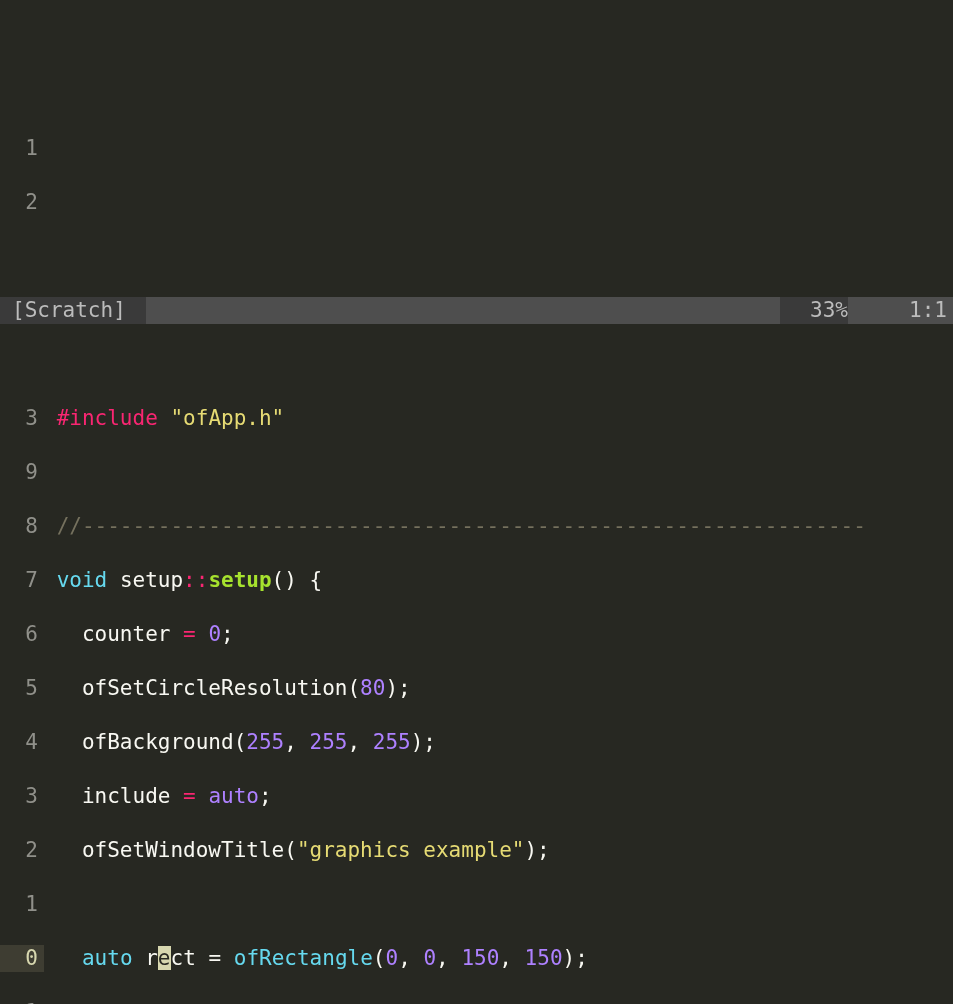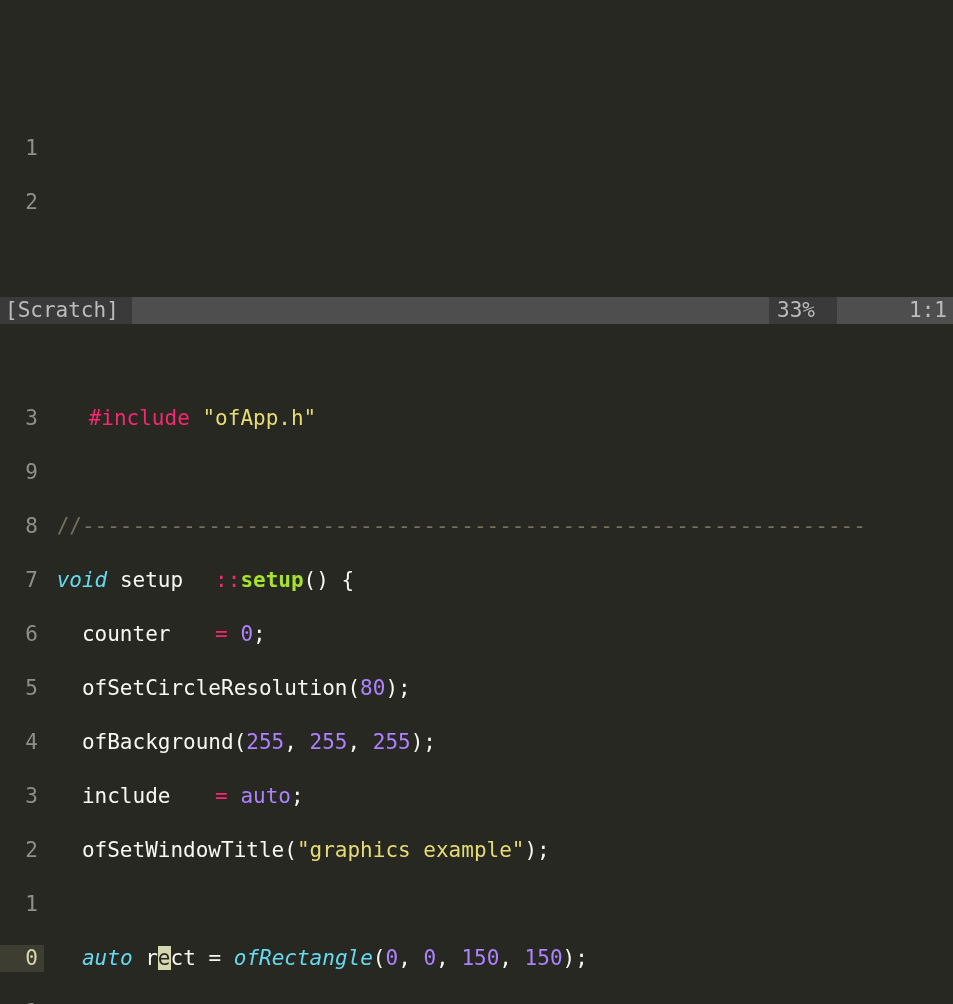--- a/index.html
+++ b/index.html
@@ -25,38 +25,38 @@
   .gutter.current {
     background: #3e3d32;
     color: #d7d7af;
   }
   .line { height: 27px; }
   .cursor-cell {
     background: #d7d7af;
     color: #272822;
   }
   
-  .c-pink   { color: #f92672; margin-left: 32px; }      
+  .c-pink   { color: #f92672; }      
   .c-yellow { color: #e6db74; }      
   .c-purple { color: #ae81ff; }      
   .c-green  { color: #a6e22e; font-weight: bold; }      
-  .c-blue   { color: #66d9ef; font-style: italic; } 
+  .c-blue   { color: #66d9ef; } 
   .c-grey   { color: #75715e; }
 
   
   .bar-scratch {
     height: 27px;
     background: #3a3a3a;
     color: #bcbcbc;
     display: flex;
   }
-  .bar-scratch .seg-name { padding: 0 5px; }
+  .bar-scratch .seg-name { padding: 0 12px; }
   .bar-scratch .seg-fill { background: #4e4e4e; flex: 1; margin: 0 8px 0 8px; }
-  .bar-scratch .seg-pct  { width: 60px; text-align: left; }
-  .bar-scratch .seg-pos  { background: #4e4e4e; color: #bcbcbc; width: 116px; text-align: right; padding-right: 6px; }
+  .bar-scratch .seg-pct  { width: 60px; text-align: right; }
+  .bar-scratch .seg-pos  { background: #4e4e4e; color: #bcbcbc; width: 105px; text-align: right; padding-right: 6px; }
 </style>
 </head>
 <body>
 
 
 
 
 <div class="line"><span class="gutter">1</span></div>
 <div class="line"><span class="gutter">2</span></div>
 

